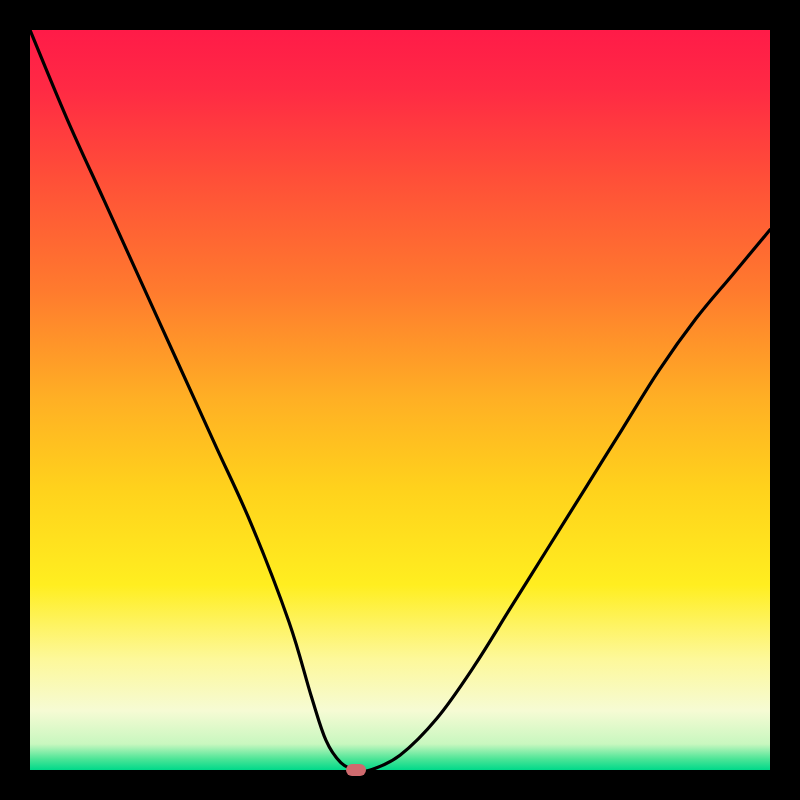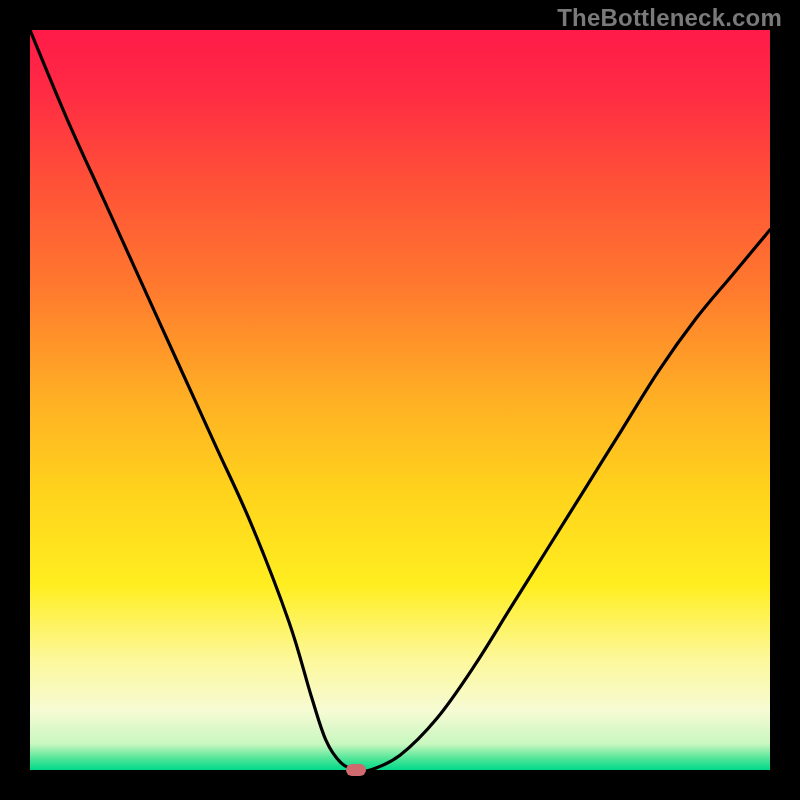--- a/index.html
+++ b/index.html
@@ -50,21 +50,20 @@
     background: #cf6a6e;
     border-radius: 6px;
     transform: translate(-50%, -50%);
     z-index: 3;
   }
 </style>
 </head>
 <body>
 
 <div class="frame">
-  <div class="watermark">TheBottleneck.com</div>
 
   <svg id="grad-svg" class="plot-area" viewBox="0 0 740 740" preserveAspectRatio="none">
     <defs>
       <linearGradient id="bg-grad" x1="0" y1="0" x2="0" y2="1">
           <stop offset="0.00%" stop-color="#ff1b48"></stop>
           <stop offset="8.00%" stop-color="#ff2a44"></stop>
           <stop offset="20.00%" stop-color="#ff4f38"></stop>
           <stop offset="35.00%" stop-color="#ff7a2e"></stop>
           <stop offset="50.00%" stop-color="#ffb024"></stop>
           <stop offset="62.00%" stop-color="#ffd21c"></stop>

